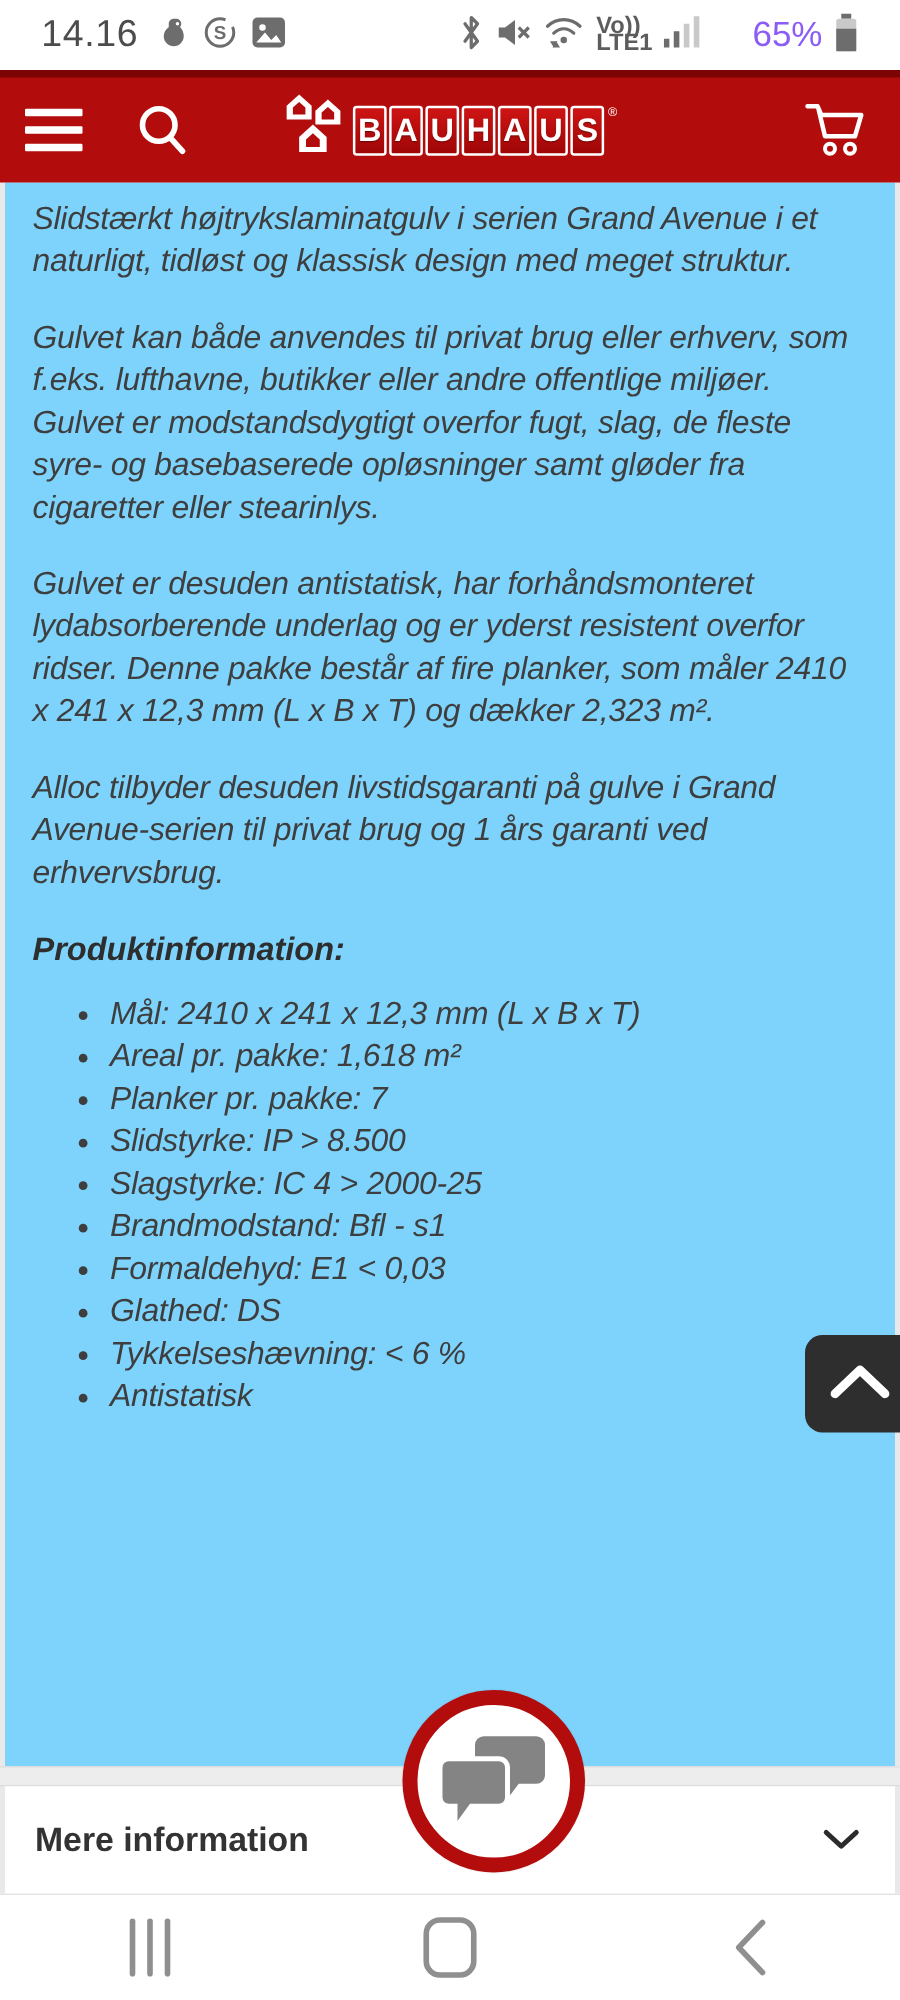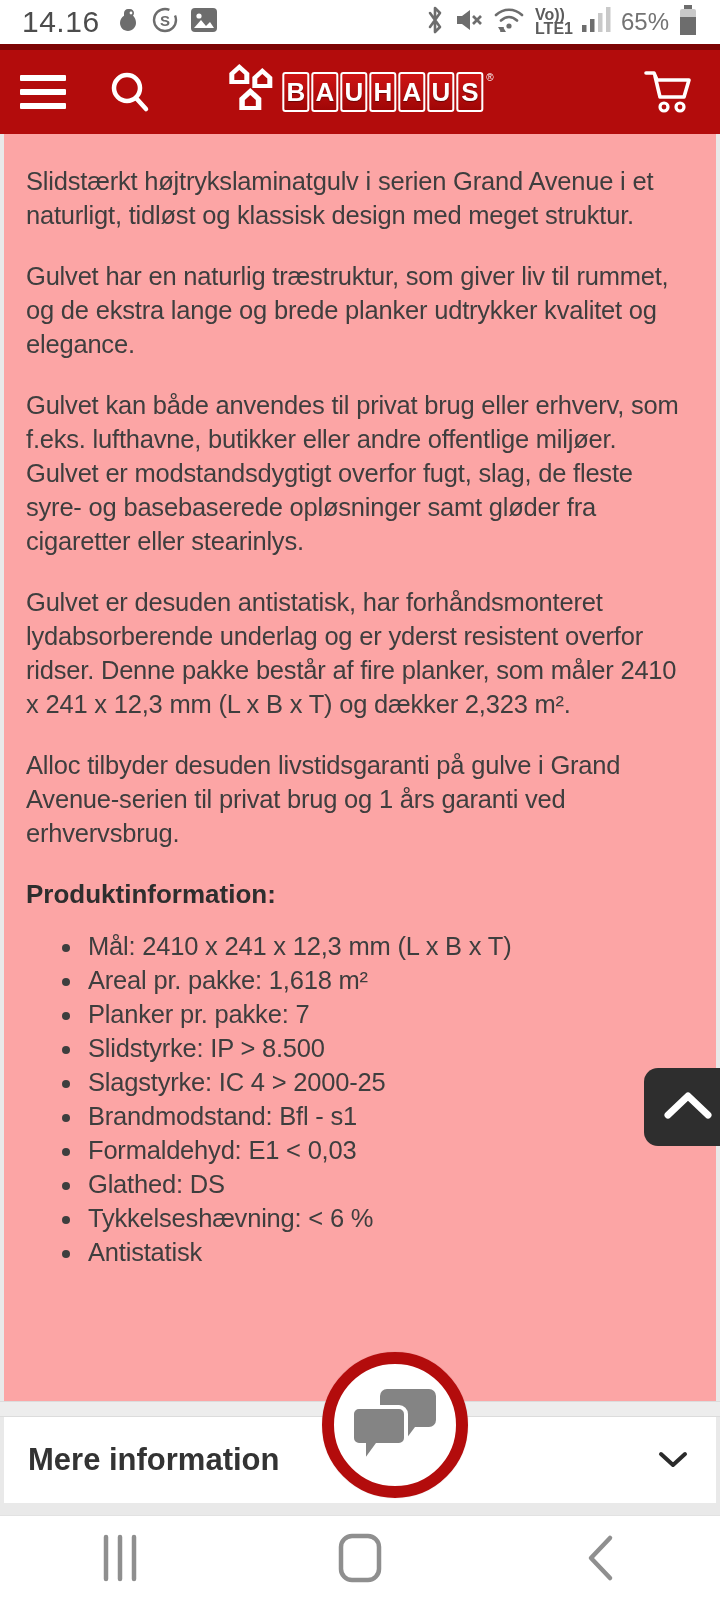--- a/index.html
+++ b/index.html
@@ -5,28 +5,28 @@
   * { box-sizing: border-box; }
   html,body { margin:0; padding:0; background:#ffffff; }
   .screen {
     position:relative; width:720px; height:1600px; margin:0 auto;
     background:#e9e9e9; overflow:hidden;
     font-family:"Liberation Sans", sans-serif;
   }
 
   
   .status-bar {
-    height:44px; background:#ffffff; display:flex; align-items:center;
-    padding:0 22px; color:#4f4f4f;
+    height:56px; background:#ffffff; display:flex; align-items:center;
+    padding:0 33px; color:#4f4f4f;
   }
   .sb-time { font-size:30px; color:#4c4c4c; margin-right:16px; letter-spacing:0.5px; }
   .sb-left-icons { display:flex; align-items:center; gap:12px; }
   .sb-right { margin-left:auto; display:flex; align-items:center; gap:9px; }
-  .sb-netlabel { font-size:16px; line-height:14px; color:#5c5c5c; text-align:left; font-weight:bold; }
-  .sb-batt-label { font-size:24px; color:#737373; }
+  .sb-netlabel { font-size:19px; line-height:14px; color:#5c5c5c; text-align:left; font-weight:bold; }
+  .sb-batt-label { font-size:28px; color:#8b5cf6;margin-left:32px; }
 
   
   .app-header {
     height:90px; background:#b30c0c; border-top:6px solid #7c0404;
     display:flex; align-items:center; padding:0 16px; position:relative;
   }
   .hamburger { width:46px; display:flex; flex-direction:column; gap:8px; cursor:pointer; margin-left:4px; }
   .hamburger span { display:block; height:6px; background:#fff; border-radius:1px; }
   .search-btn { margin-left:40px; cursor:pointer; display:flex; }
   .logo-wrap {
@@ -38,42 +38,42 @@
     width:27px; height:40px; background:linear-gradient(#cf1414,#9f0606);
     border:2px solid #ffffff; border-radius:3px; color:#ffffff;
     font-weight:bold; font-size:26px; display:flex; align-items:center; justify-content:center;
     text-shadow:0 1px 1px rgba(0,0,0,.4);
   }
   .logo-reg { color:#fff; font-size:10px; align-self:flex-start; margin-left:1px; }
   .cart-btn { margin-left:auto; margin-right:10px; cursor:pointer; display:flex; }
 
   
   .content-card {
-    background:#fca5a5; margin:0 4px; height:1267px; overflow:hidden;
-    padding:30px 22px 0 22px; color:#3e3e3e;
+    background:#7dd3fc; margin:0 4px; height:1267px; overflow:hidden;
+    padding:12px 22px 0 22px; color:#3e3e3e;font-style:italic;
   }
   .content-card p {
     margin:0 0 27px 0; font-size:25.5px; line-height:34px; color:#3e3e3e;
     letter-spacing:-0.2px;
   }
   .info-heading {
     margin:16px 0 18px 0; font-size:26px; line-height:34px; font-weight:bold; color:#2e2e2e;
   }
   .info-list { margin:12px; padding-left:46px; }
   .info-list li {
     font-size:25.5px; line-height:34px; color:#3e3e3e; padding-left:4px; letter-spacing:-0.2px;
   }
 
   
   .section-gap { height:16px; background:#ededed; border-top:1px solid #dcdcdc; border-bottom:1px solid #dcdcdc; }
   .more-info-card {
     background:#ffffff; margin:0 4px; height:86px; display:flex; align-items:center;
     padding:0 24px; cursor:pointer;
   }
-  .more-info-label { font-size:31px; font-weight:bold; color:#333333; }
+  .more-info-label { font-size:27px; font-weight:bold; color:#333333; }
   .more-info-chevron { margin-left:auto; margin-right:4px; display:flex; }
 
   
   .nav-bar {
     position:absolute; left:0; bottom:0; width:720px; height:85px; background:#ffffff;
     border-top:1px solid #e2e2e2; display:flex; align-items:center;
   }
   .nav-slot { flex:1; display:flex; justify-content:center; align-items:center; cursor:pointer; }
 
   
@@ -200,21 +200,20 @@
       <svg width="52" height="50" viewBox="0 0 52 50">
           <path d="M4 6h8l3 7h32l-5 17H18L13 9" fill="none" stroke="#ffffff" stroke-width="3.6" stroke-linejoin="round" stroke-linecap="round"></path>
           <circle cx="22" cy="40" r="4" fill="none" stroke="#ffffff" stroke-width="3.2"></circle>
           <circle cx="38" cy="40" r="4" fill="none" stroke="#ffffff" stroke-width="3.2"></circle>
         </svg>
     </div>
   </div>
 
   <div class="content-card">
     <p>Slidstærkt højtrykslaminatgulv i serien Grand Avenue i et naturligt, tidløst og klassisk design med meget struktur.</p>
-    <p>Gulvet har en naturlig træstruktur, som giver liv til rummet, og de ekstra lange og brede planker udtrykker kvalitet og elegance.</p>
     <p>Gulvet kan både anvendes til privat brug eller erhverv, som f.eks. lufthavne, butikker eller andre offentlige miljøer. Gulvet er modstandsdygtigt overfor fugt, slag, de fleste syre- og basebaserede opløsninger samt gløder fra cigaretter eller stearinlys.</p>
     <p>Gulvet er desuden antistatisk, har forhåndsmonteret lydabsorberende underlag og er yderst resistent overfor ridser. Denne pakke består af fire planker, som måler 2410 x 241 x 12,3 mm (L x B x T) og dækker 2,323 m².</p>
     <p>Alloc tilbyder desuden livstidsgaranti på gulve i Grand Avenue-serien til privat brug og 1 års garanti ved erhvervsbrug.</p>
     <div class="info-heading">Produktinformation:</div>
     <ul class="info-list">
       <li>Mål: 2410 x 241 x 12,3 mm (L x B x T)</li>
       <li>Areal pr. pakke: 1,618 m²</li>
       <li>Planker pr. pakke: 7</li>
       <li>Slidstyrke: IP &gt; 8.500</li>
       <li>Slagstyrke: IC 4 &gt; 2000-25</li>

